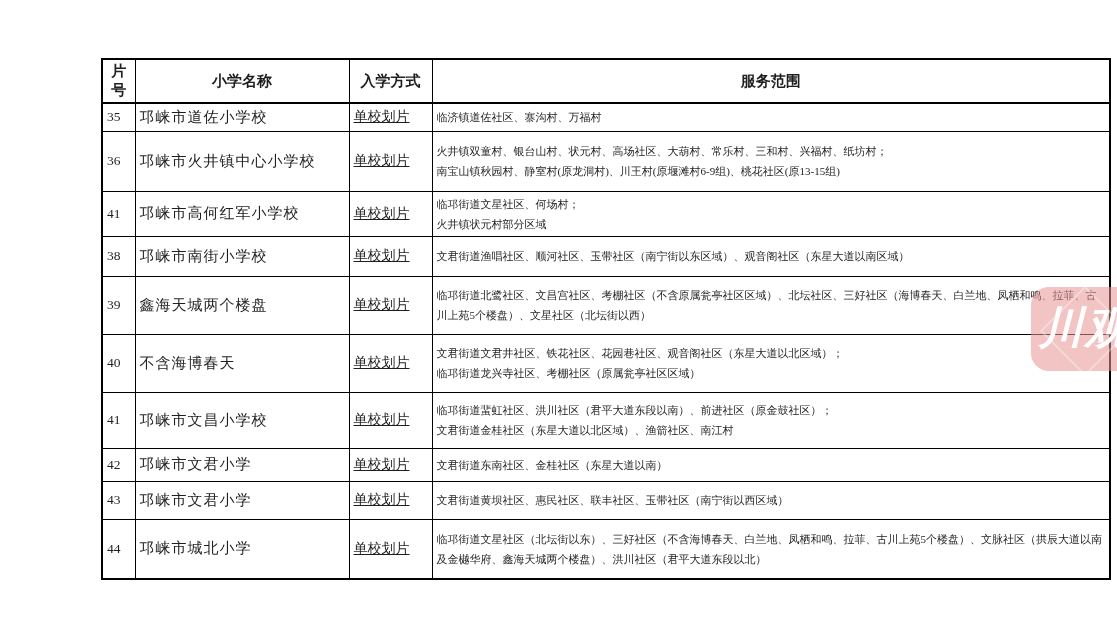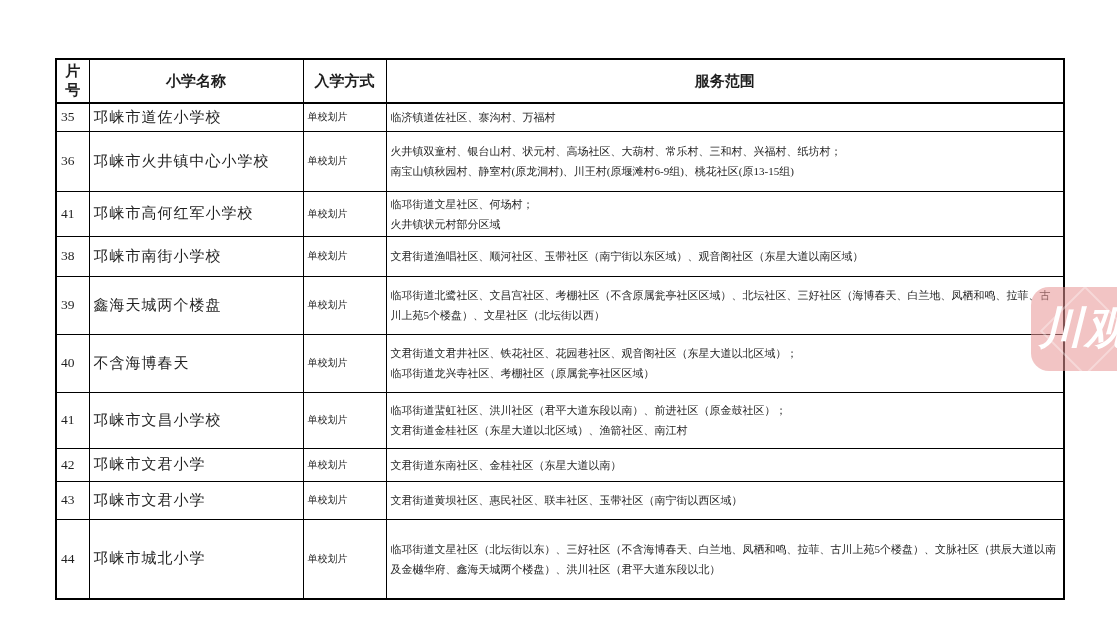--- a/index.html
+++ b/index.html
@@ -17,20 +17,21 @@
     position: absolute;
     left: 55px;
     top: 58px;
     width: 1008px;
   }
   table.school-table {
     border-collapse: collapse;
     table-layout: fixed;
     width: 1008px;
     border: 2px solid #000;
+    margin-left: 46px;
   }
   table.school-table col.c-no     { width: 33px; }
   table.school-table col.c-school { width: 214px; }
   table.school-table col.c-method { width: 83px; }
   table.school-table col.c-service{ width: 678px; }
   table.school-table th,
   table.school-table td {
     border: 1px solid #000;
     font-weight: normal;
     vertical-align: middle;
@@ -48,22 +49,23 @@
     text-align: left;
     font-size: 13.5px;
     font-family: "Liberation Serif", "DejaVu Serif", serif;
   }
   td.cell-school {
     font-size: 15px;
     padding-left: 8px;
     letter-spacing: 1px;
   }
   td.cell-method {
-    font-size: 10px;
+    font-size: 14px;
     padding-left: 7px;
+    text-decoration: underline;
   }
   td.cell-service {
     font-size: 11px;
     line-height: 20px;
     padding-left: 6px;
     white-space: pre-line;
   }
   
   .watermark {
     position: absolute;
@@ -170,21 +172,21 @@
         <td class="cell-school">邛崃市文君小学</td>
         <td class="cell-method">单校划片</td>
         <td class="cell-service">文君街道东南社区、金桂社区（东星大道以南）</td>
       </tr>
       <tr style="height:38px">
         <td class="cell-no">43</td>
         <td class="cell-school">邛崃市文君小学</td>
         <td class="cell-method">单校划片</td>
         <td class="cell-service">文君街道黄坝社区、惠民社区、联丰社区、玉带社区（南宁街以西区域）</td>
       </tr>
-      <tr style="height:80px">
+      <tr style="height:60px">
         <td class="cell-no">44</td>
         <td class="cell-school">邛崃市城北小学</td>
         <td class="cell-method">单校划片</td>
         <td class="cell-service">临邛街道文星社区（北坛街以东）、三好社区（不含海博春天、白兰地、凤栖和鸣、拉菲、古川上苑5个楼盘）、文脉社区（拱辰大道以南及金樾华府、鑫海天城两个楼盘）、洪川社区（君平大道东段以北）</td>
       </tr>
     </tbody>
   </table>
 </div>
 
 <div class="watermark">

